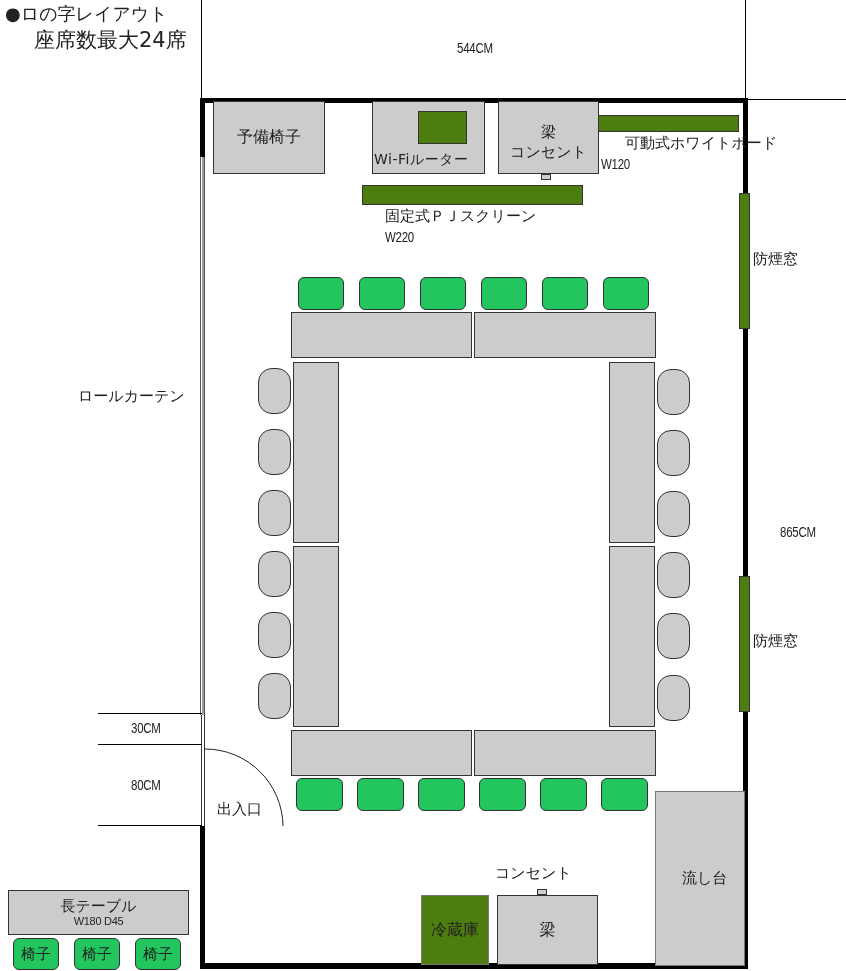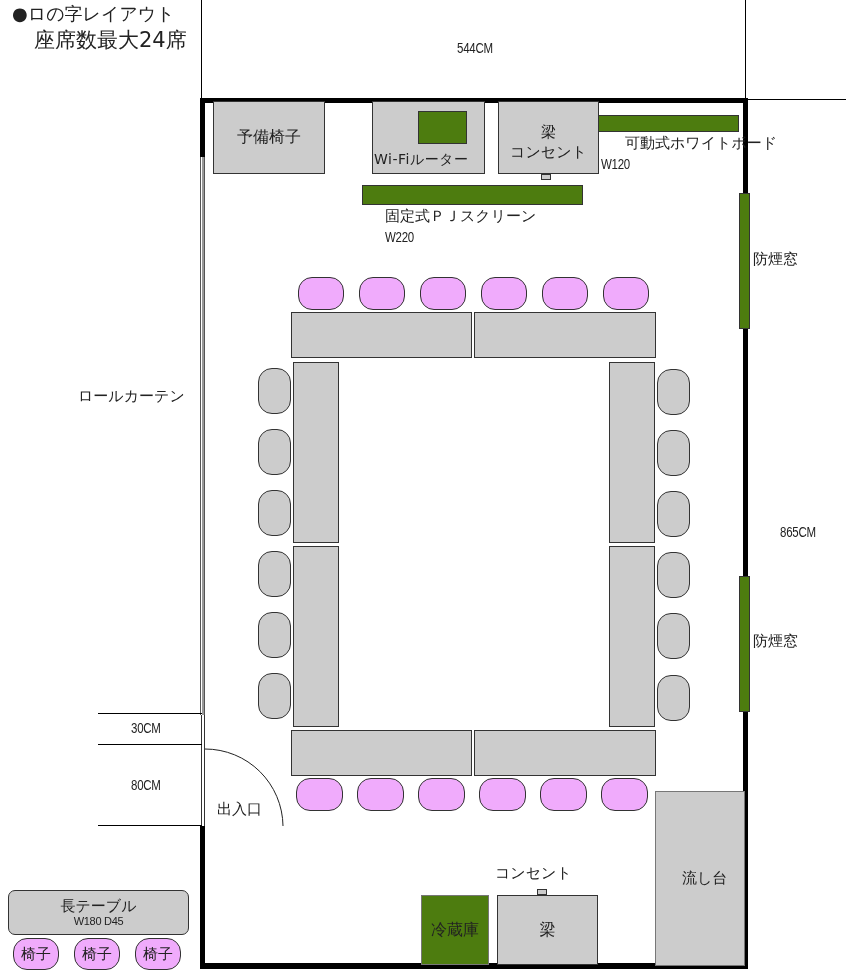--- a/index.html
+++ b/index.html
@@ -3,30 +3,30 @@
 <meta charset="utf-8">
 <style>
   html, body { margin:0; padding:0; background:#fff; }
   body { width:846px; height:971px; position:relative; overflow:hidden;
          font-family:"DejaVu Sans","Liberation Sans",sans-serif; color:#222; }
   .abs { position:absolute; box-sizing:border-box; }
   .txt { position:absolute; white-space:nowrap; font-size:15px; line-height:1.2; }
   .cond { font-family:"Liberation Sans",sans-serif; font-size:14px; letter-spacing:-0.3px; transform:scaleX(0.82); transform-origin:left center; }
   .gray { background:#cccccc; border:1px solid #333; }
   .white-box { background:#4d7c0f; border:1px solid #333; }
-  .chair-h { background:#f0abfc; border:1.5px solid #333; border-radius:14px; }
+  .chair-h { background:#22c55e; border:1.5px solid #333; border-radius:6px; }
   .chair-v { background:#cccccc; border:1.5px solid #333; border-radius:14px; }
   .wall { background:#000; }
   .line { background:#000; }
   .center { display:flex; align-items:center; justify-content:center; flex-direction:column; text-align:center;margin-left:8px; }
 </style>
 </head>
 <body>
 
-<div class="txt" style="left:12px;top:3px;font-size:18px;">●ロの字レイアウト</div>
+<div class="txt" style="left:5px;top:3px;font-size:18px;">●ロの字レイアウト</div>
 <div class="txt" style="left:34px;top:28px;font-size:21px;">座席数最大24席</div>
 
 <div class="abs line" style="left:201px;top:0;width:1px;height:100px;"></div>
 <div class="abs line" style="left:745px;top:0;width:1px;height:100px;"></div>
 <div class="txt cond" style="left:457px;top:40px;">544CM</div>
 <div class="abs line" style="left:746px;top:99px;width:100px;height:1px;"></div>
 <div class="txt cond" style="left:780px;top:524px;">865CM</div>
 
 <div class="abs wall" style="left:200px;top:98px;width:548px;height:5px;"></div>
 <div class="abs wall" style="left:200px;top:963px;width:548px;height:6px;"></div>
@@ -127,21 +127,21 @@
 <div class="txt" style="left:495px;top:864px;">コンセント</div>
 <div class="abs gray" style="left:537px;top:889px;width:10px;height:6px;"></div>
 <div class="abs gray center" style="left:489px;top:895px;width:101px;height:70px;">
   <span>梁</span>
 </div>
 
 <div class="abs white-box center" style="left:413px;top:895px;width:68px;height:70px;border-color:#777;">
   <span>冷蔵庫</span>
 </div>
 
-<div class="abs gray center" style="left:0;top:890px;width:181px;height:45px;line-height:1.2;font-size:15px;border-radius:7px;">
+<div class="abs gray center" style="left:0;top:890px;width:181px;height:45px;line-height:1.2;font-size:15px;">
   <span>長テーブル</span>
   <span class="cond" style="transform:none;font-size:11px;">W180  D45</span>
 </div>
 <div class="abs chair-h center" style="left:5px;top:938px;width:46px;height:32px;font-size:15px;">
   <span>椅子</span>
 </div>
 <div class="abs chair-h center" style="left:66px;top:938px;width:46px;height:32px;font-size:15px;">
   <span>椅子</span>
 </div>
 <div class="abs chair-h center" style="left:127px;top:938px;width:46px;height:32px;font-size:15px;">

